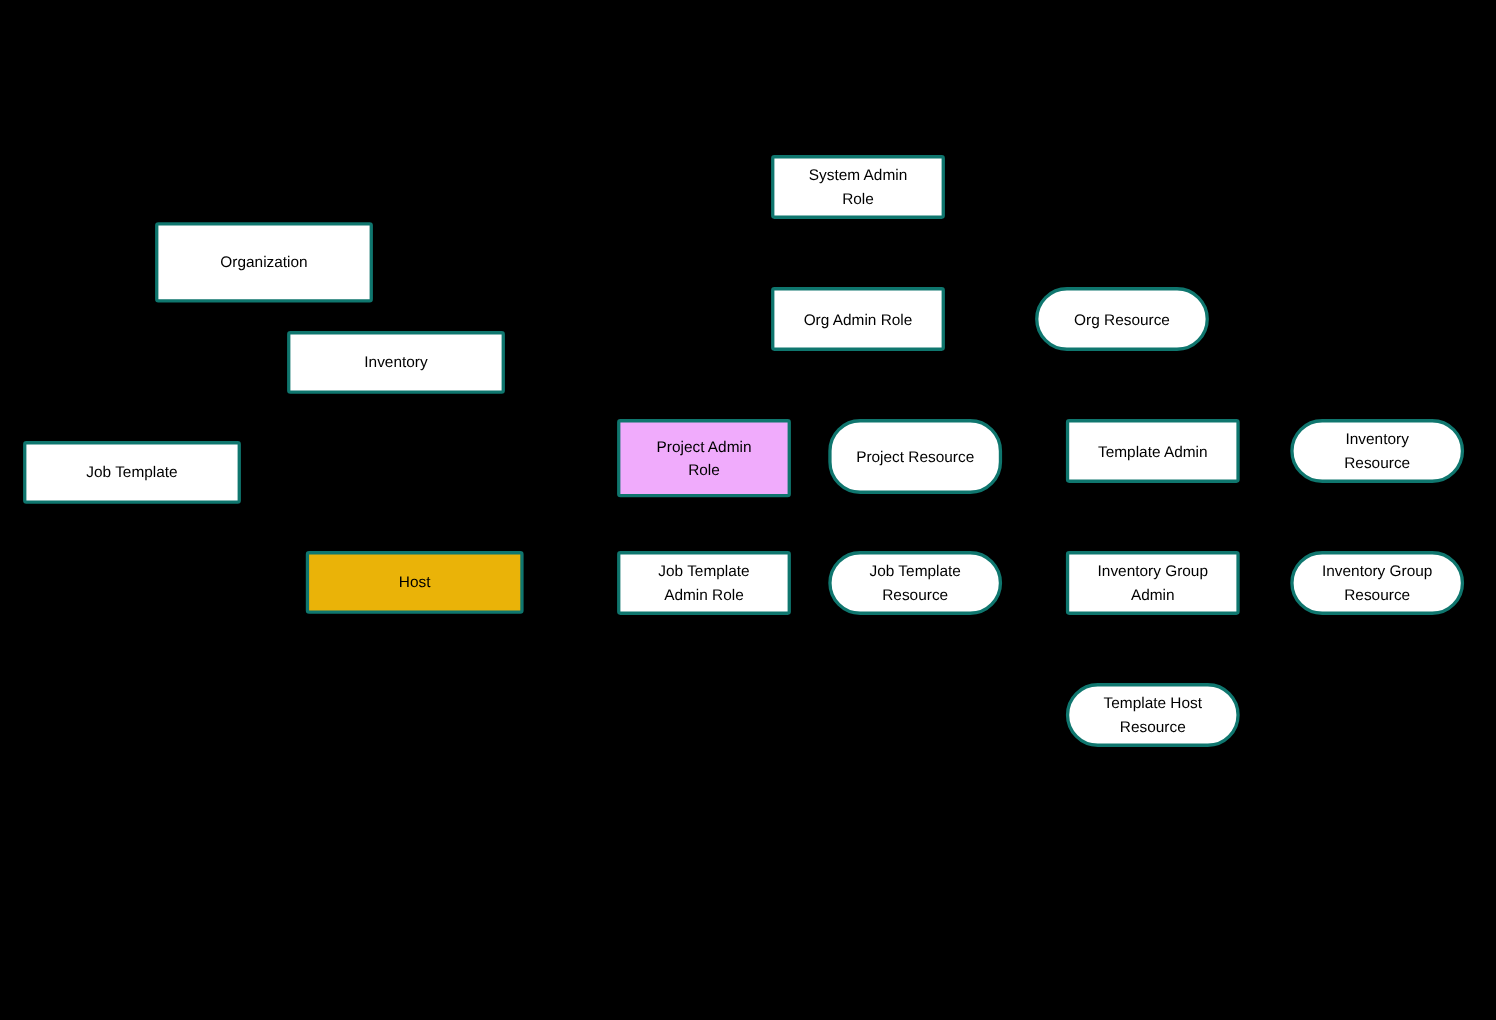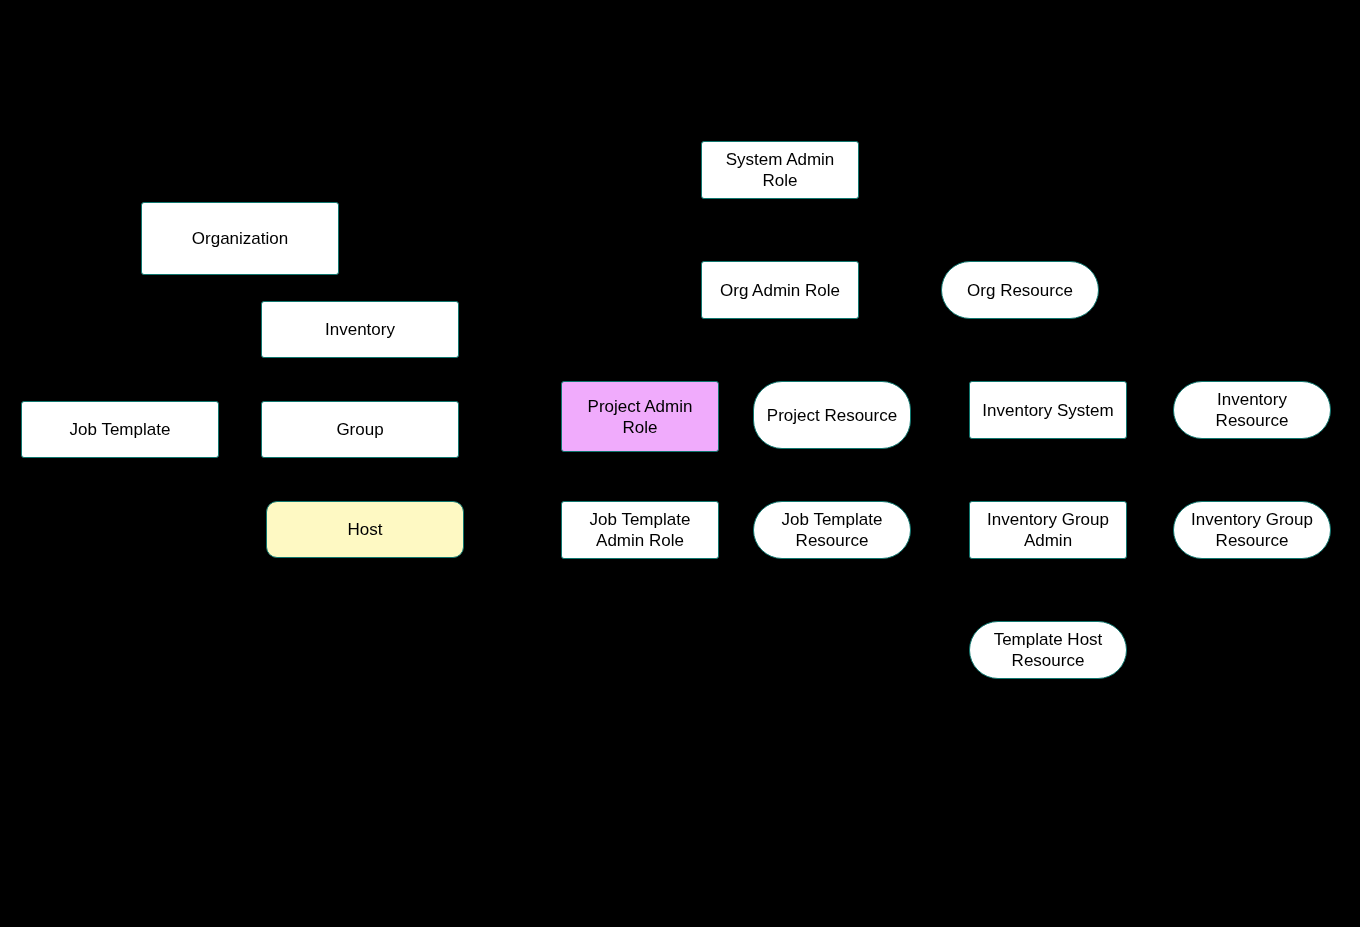--- a/index.html
+++ b/index.html
@@ -23,49 +23,48 @@
     }
     .node {
       position: absolute;
       box-sizing: border-box;
       background: #ffffff;
       color: #000000;
       display: flex;
       align-items: center;
       justify-content: center;
       text-align: center;
-      font-size: 17px;
+      font-size: 14px;
       line-height: 21px;
       white-space: pre-line;
-      border: 1px solid #0f766e;
+      border: 3px solid #0f766e;
     }
     .node.rect {
       border-radius: 3px;
     }
     .node.pill {
       border-radius: 29px;
     }
   </style>
 </head>
 <body style="background: rgb(0, 0, 0);">
 
 <div class="canvas">
     <div class="node rect" style="left: 141px; top: 202px; width: 198px; height: 73px; background: rgb(255, 255, 255); color: rgb(0, 0, 0);">Organization</div>
     <div class="node rect" style="left: 261px; top: 301px; width: 198px; height: 57px; background: rgb(255, 255, 255); color: rgb(0, 0, 0);">Inventory</div>
     <div class="node rect" style="left: 21px; top: 401px; width: 198px; height: 57px; background: rgb(255, 255, 255); color: rgb(0, 0, 0);">Job Template</div>
-    <div class="node rect" style="left: 261px; top: 401px; width: 198px; height: 57px; background: rgb(255, 255, 255); color: rgb(0, 0, 0);">Group</div>
-    <div class="node rect" style="left: 266px; top: 501px; width: 198px; height: 57px; background: #fef9c3; color: rgb(0, 0, 0); border-radius: 11px;">Host</div>
+    <div class="node rect" style="left: 278px; top: 501px; width: 198px; height: 57px; background: #eab308; color: rgb(0, 0, 0);">Host</div>
     <div class="node rect" style="left: 701px; top: 141px; width: 158px; height: 58px; background: rgb(255, 255, 255); color: rgb(0, 0, 0);">System Admin
 Role</div>
     <div class="node pill" style="left: 941px; top: 261px; width: 158px; height: 58px; background: rgb(255, 255, 255); color: rgb(0, 0, 0);">Org Resource</div>
     <div class="node rect" style="left: 701px; top: 261px; width: 158px; height: 58px; background: rgb(255, 255, 255); color: rgb(0, 0, 0);">Org Admin Role</div>
     <div class="node rect" style="left: 561px; top: 381px; width: 158px; height: 71px; background: #f0abfc; color: rgb(0, 0, 0);">Project Admin
 Role</div>
     <div class="node pill" style="left: 753px; top: 381px; width: 158px; height: 68px; background: rgb(255, 255, 255); color: rgb(0, 0, 0);">Project Resource</div>
-    <div class="node rect" style="left: 969px; top: 381px; width: 158px; height: 58px; background: rgb(255, 255, 255); color: rgb(0, 0, 0);">Inventory System</div>
+    <div class="node rect" style="left: 969px; top: 381px; width: 158px; height: 58px; background: rgb(255, 255, 255); color: rgb(0, 0, 0);">Template Admin</div>
     <div class="node pill" style="left: 1173px; top: 381px; width: 158px; height: 58px; background: rgb(255, 255, 255); color: rgb(0, 0, 0);">Inventory
 Resource</div>
     <div class="node rect" style="left: 561px; top: 501px; width: 158px; height: 58px; background: rgb(255, 255, 255); color: rgb(0, 0, 0);">Job Template
 Admin Role</div>
     <div class="node pill" style="left: 753px; top: 501px; width: 158px; height: 58px; background: rgb(255, 255, 255); color: rgb(0, 0, 0);">Job Template
 Resource</div>
     <div class="node rect" style="left: 969px; top: 501px; width: 158px; height: 58px; background: rgb(255, 255, 255); color: rgb(0, 0, 0);">Inventory Group
 Admin</div>
     <div class="node pill" style="left: 1173px; top: 501px; width: 158px; height: 58px; background: rgb(255, 255, 255); color: rgb(0, 0, 0);">Inventory Group
 Resource</div>

